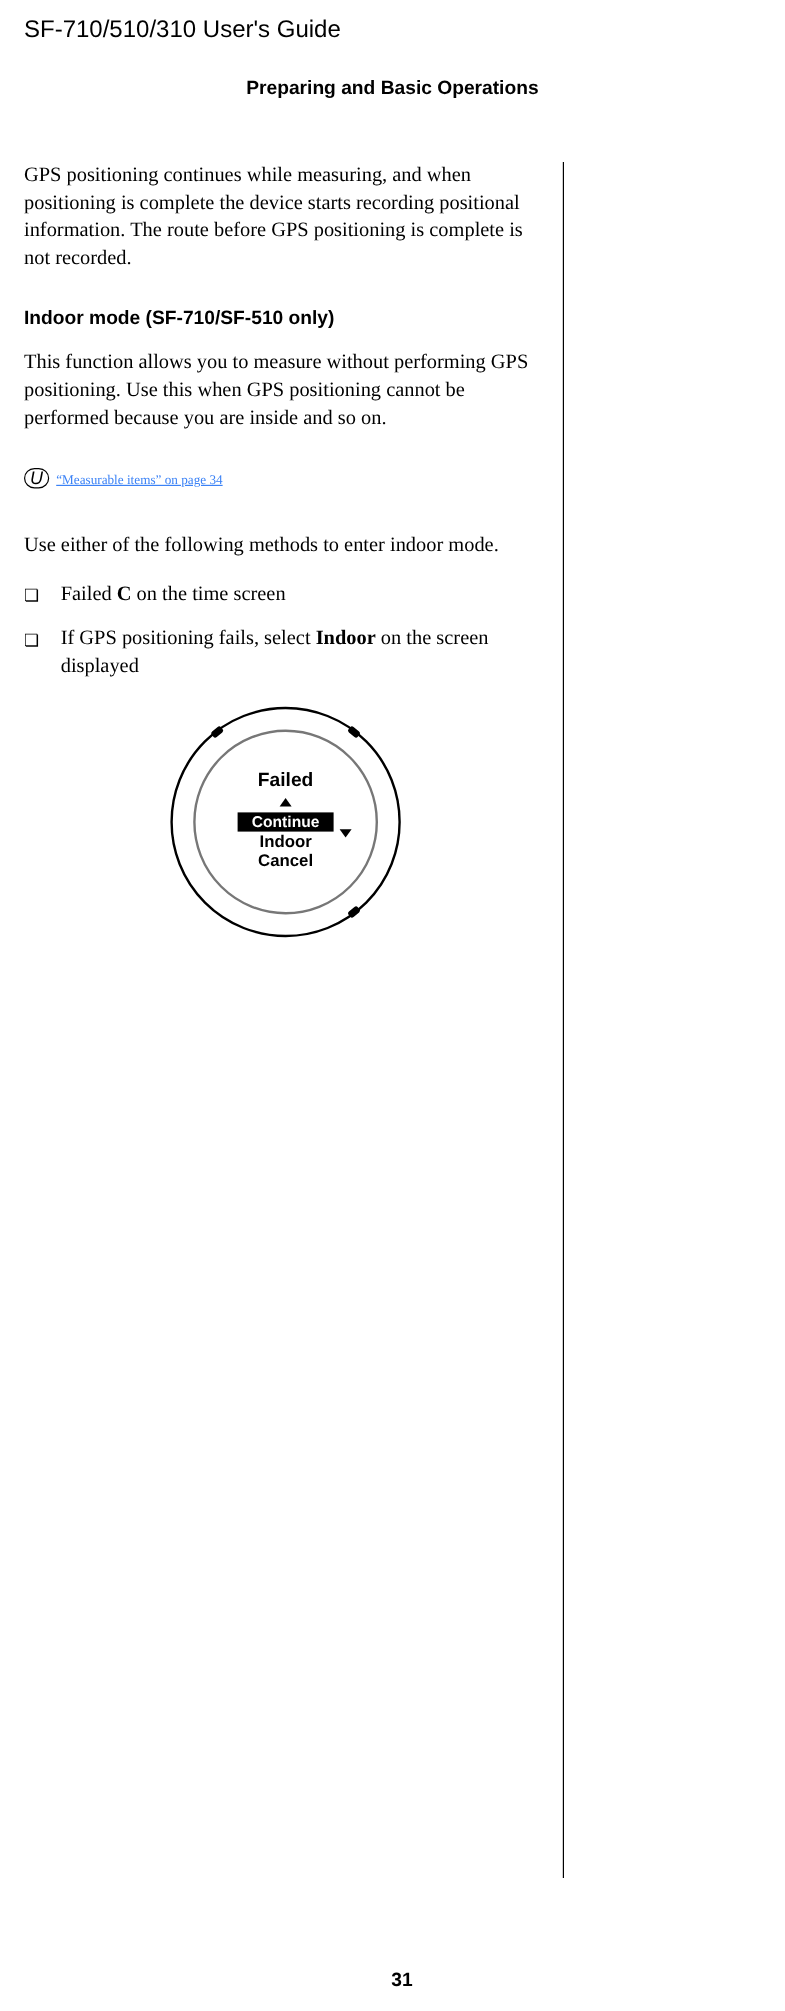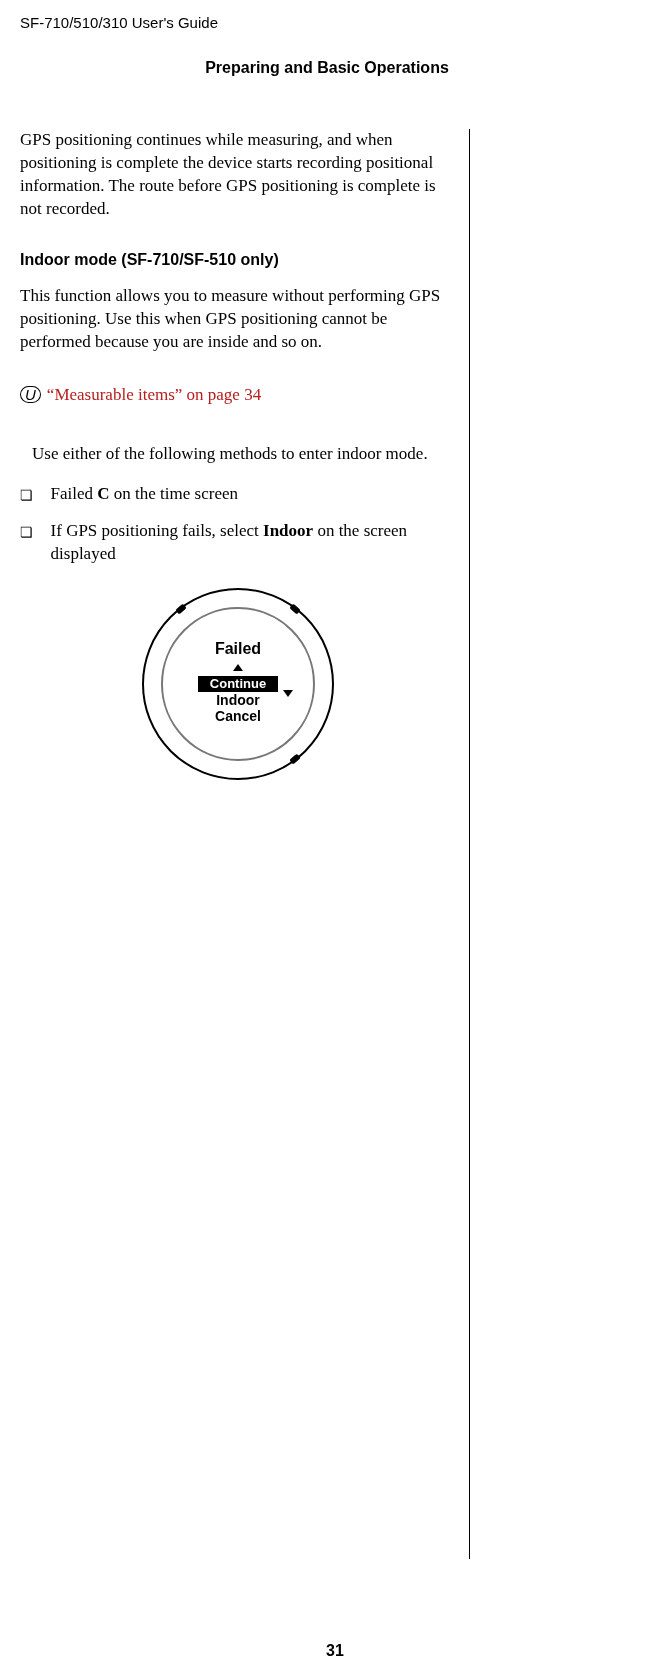--- a/index.html
+++ b/index.html
@@ -9,21 +9,21 @@
     font-family: Georgia, 'Times New Roman', serif;
     color: #000;
     background: #fff;
     position: relative;
   }
   .page {
     padding: 14px 20px 0 20px;
   }
   .header-top {
     font-family: Arial, Helvetica, sans-serif;
-    font-size: 15px;
+    font-size: 20px;
     margin-bottom: 28px;
   }
   .header-section {
     font-family: Arial, Helvetica, sans-serif;
     font-weight: bold;
     font-size: 16px;
     text-align: center;
     margin-bottom: 52px;
   }
   .two-col {
@@ -60,22 +60,23 @@
     font-family: Arial, sans-serif;
     font-style: italic;
     font-size: 15px;
     border: 1px solid #000;
     border-radius: 50% / 60%;
     padding: 0 4px;
     line-height: 1;
     display: inline-block;
   }
   .xref-link {
-    color: #b91c1c;
-    font-size: 17px;
+    color: #3b82f6;
+    font-size: 11px;
+    text-decoration: underline;
   }
   .list-item {
     display: flex;
     align-items: flex-start;
     gap: 18px;
     margin-bottom: 14px;
     font-size: 17px;
     line-height: 1.35;
   }
   .bullet {
@@ -123,21 +124,21 @@
 
       <p class="para">This function allows you to measure without performing GPS positioning. Use this when GPS positioning cannot be performed because you are inside and so on.</p>
 
       <div class="para" style="margin-bottom:36px;">
         <div class="xref">
           <span class="xref-icon">U</span>
           <span class="xref-link">“Measurable items” on page 34</span>
         </div>
       </div>
 
-      <p class="para" style="margin-bottom:18px;margin-left:12px;">Use either of the following methods to enter indoor mode.</p>
+      <p class="para" style="margin-bottom:18px;">Use either of the following methods to enter indoor mode.</p>
 
       <div class="list-item">
         <span class="bullet">❏</span>
         <span class="list-text">
           <span>Failed </span><span class="bold">C</span><span> on the time screen</span>
         </span>
       </div>
 
       <div class="list-item">
         <span class="bullet">❏</span>

